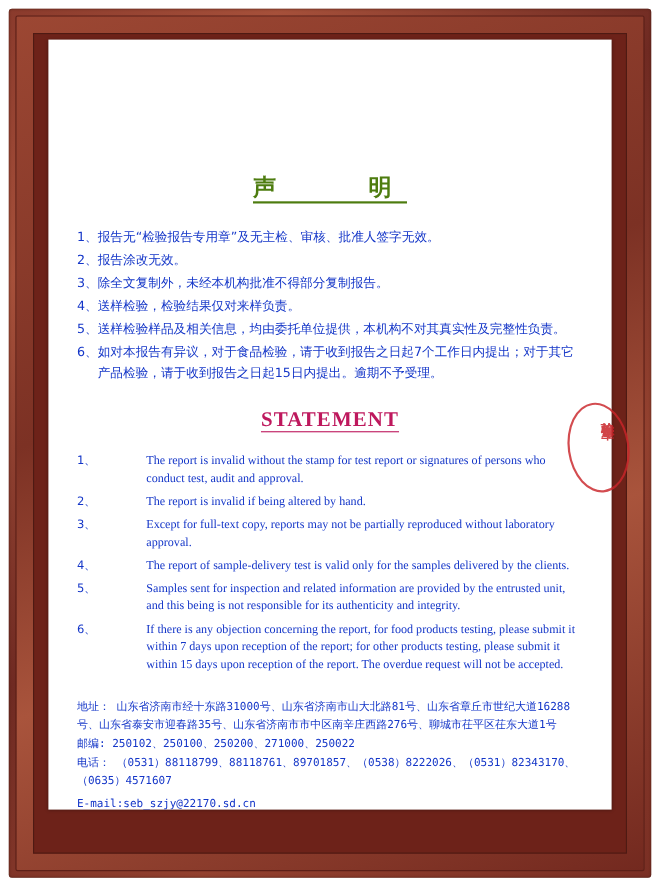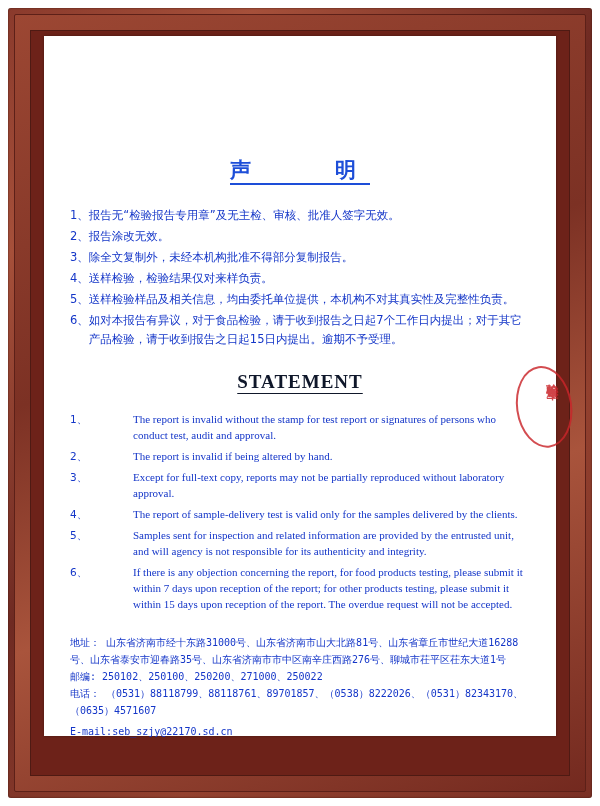--- a/index.html
+++ b/index.html
@@ -61,21 +61,21 @@
   .content {
     position: absolute;
     left: 0;
     top: 0;
     width: 512px;
     padding: 0;
     color: #1f3fbf;
   }
   .title-cn {
     text-align: center;
-    color: #1d4ed8;
+    color: #4d7c0f;
     font-family: "DejaVu Serif", serif;
     font-size: 21px;
     font-weight: bold;
     letter-spacing: 14px;
     margin-top: 120px;
     text-decoration: underline;
     text-underline-offset: 6px;
   }
   .list-cn {
     margin: 22px 26px 0 26px;
@@ -90,21 +90,21 @@
   }
   .list-cn .num {
     flex: 0 0 auto;
     white-space: nowrap;
   }
   .list-cn .txt {
     flex: 1 1 auto;
   }
   .title-en {
     text-align: center;
-    color: #0f172a;
+    color: #be185d;
     font-family: "Liberation Serif", serif;
     font-size: 19px;
     font-weight: bold;
     letter-spacing: 1px;
     margin-top: 22px;
     text-decoration: underline;
     text-underline-offset: 5px;
   }
   .list-en {
     margin: 18px 26px 0 26px;
@@ -232,21 +232,21 @@
         <div class="item">
           <span class="num">3、</span>
           <span class="txt">Except for full-text copy, reports may not be partially reproduced without laboratory approval.</span>
         </div>
         <div class="item">
           <span class="num">4、</span>
           <span class="txt">The report of sample-delivery test is valid only for the samples delivered by the clients.</span>
         </div>
         <div class="item">
           <span class="num">5、</span>
-          <span class="txt">Samples sent for inspection and related information are provided by the entrusted unit, and will agency is not responsible for its authenticity and integrity.</span>
+          <span class="txt">Samples sent for inspection and related information are provided by the entrusted unit, and this being is not responsible for its authenticity and integrity.</span>
         </div>
         <div class="item">
           <span class="num">6、</span>
           <span class="txt">If there is any objection concerning the report, for food products testing, please submit it within 7 days upon reception of the report; for other products testing, please submit it within 15 days upon reception of the report. The overdue request will not be accepted.</span>
         </div>
       </div>
 
       <div class="contact">
         <div class="row">地址： 山东省济南市经十东路31000号、山东省济南市山大北路81号、山东省章丘市世纪大道16288号、山东省泰安市迎春路35号、山东省济南市市中区南辛庄西路276号、聊城市茌平区茌东大道1号</div>
         <div class="row">邮编: 250102、250100、250200、271000、250022</div>

